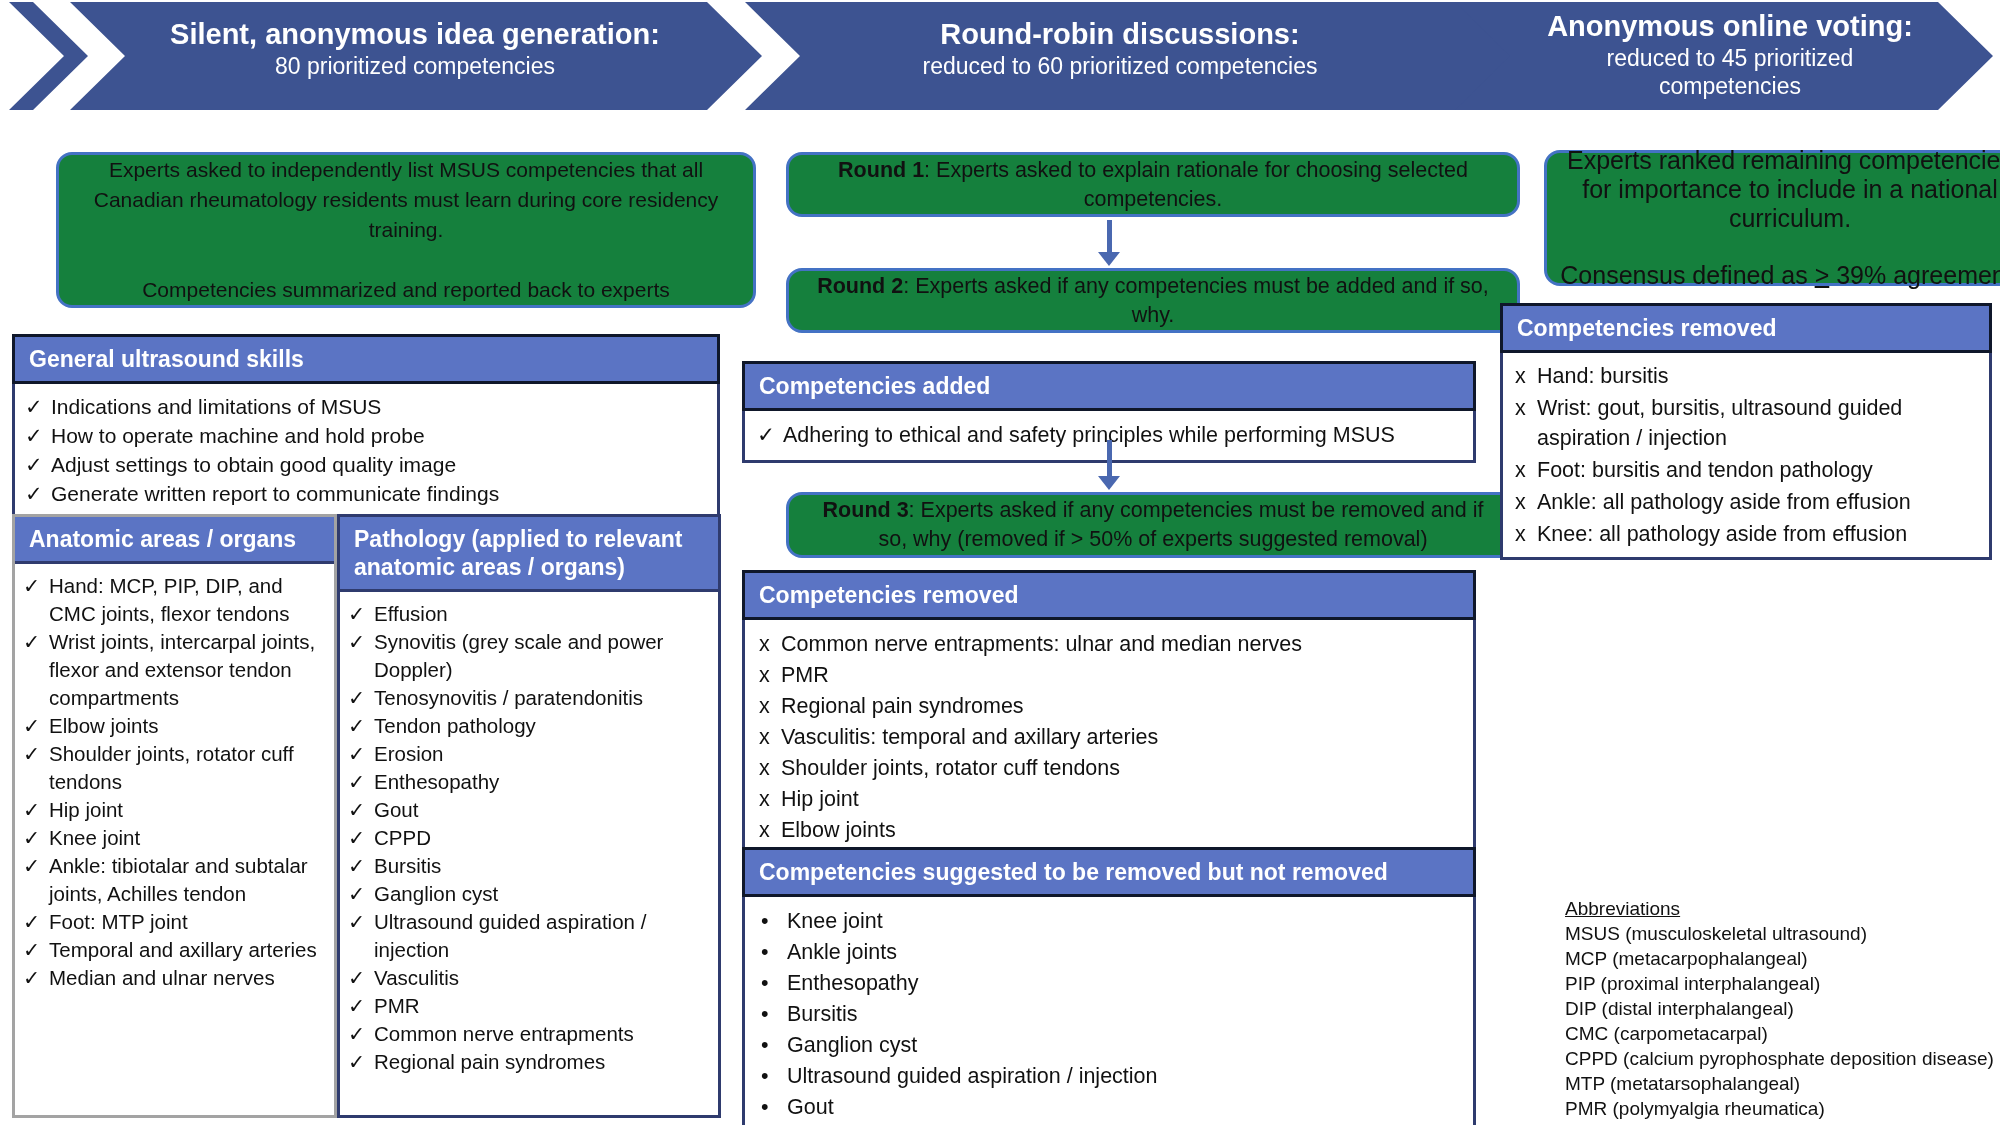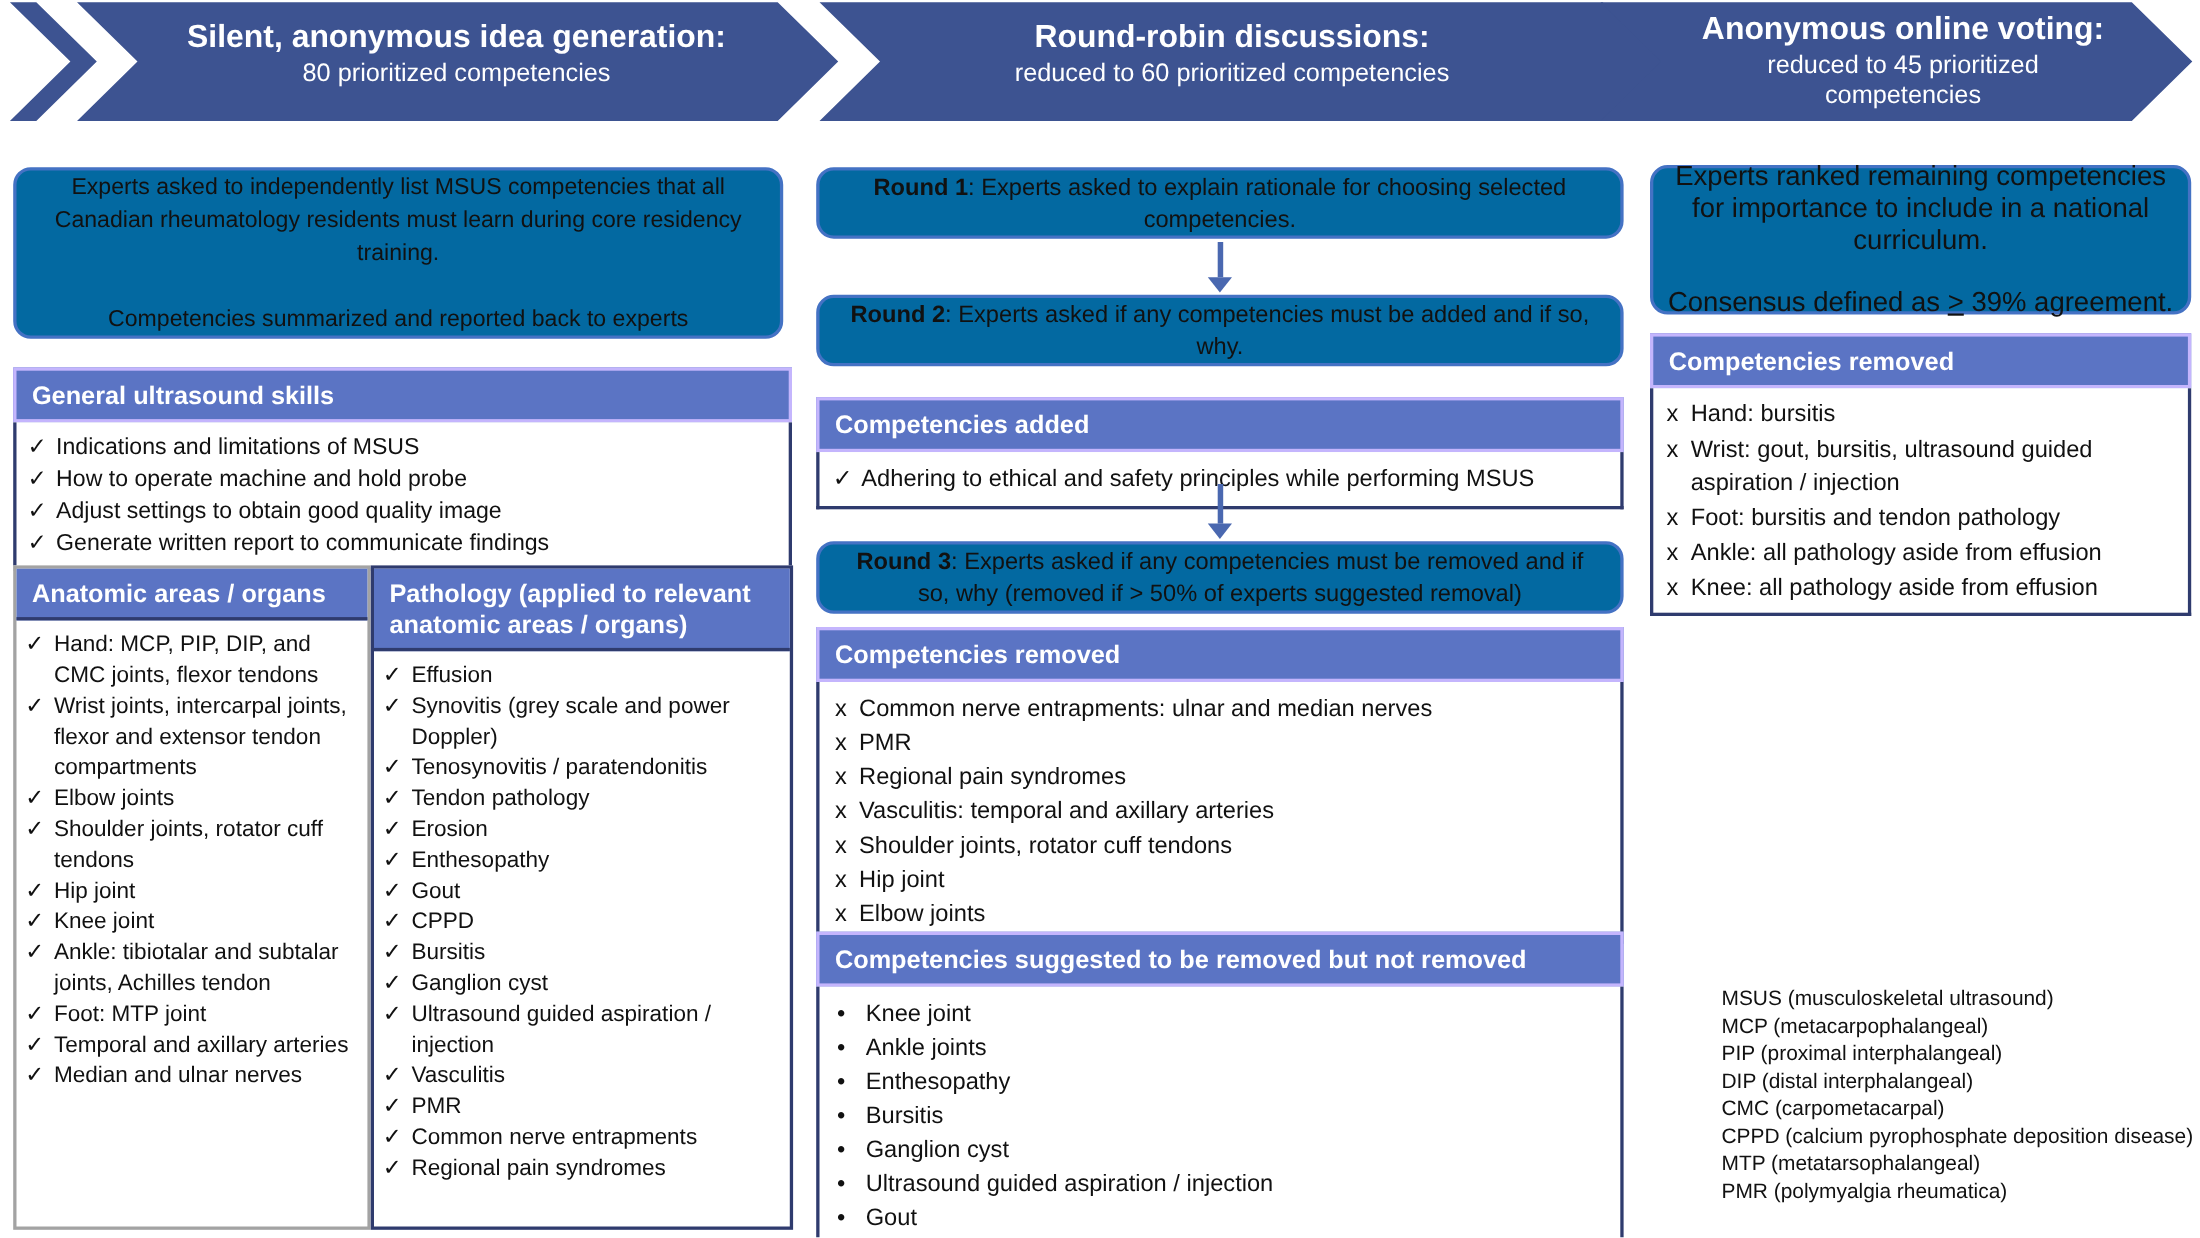--- a/index.html
+++ b/index.html
@@ -9,26 +9,26 @@
 
   
   .banners-svg { position: absolute; left: 0; top: 0; }
   .banner-text { position: absolute; text-align: center; color: #ffffff; }
   .banner-title { font-weight: bold; font-size: 29px; line-height: 36px; }
   .banner-sub { font-size: 23px; line-height: 28px; }
 
   
   .rounded-box {
     position: absolute; border: 3px solid #4472C4; border-radius: 16px;
-    background: #0369a1; display: flex; flex-direction: column; justify-content: center;
-    text-align: center; font-size: 21px; line-height: 30px;
+    background: #15803d; display: flex; flex-direction: column; justify-content: center;
+    text-align: center; font-size: 21px; line-height: 30px; margin-left: 44px;
   }
   .section { position: absolute; background: #ffffff; }
   .bar {
-    background: #5B74C4; border: 3px solid #c4b5fd; color: #ffffff;
+    background: #5B74C4; border: 3px solid #0f172a; color: #ffffff;
     font-weight: bold; font-size: 23px; line-height: 28px; padding: 8px 14px;
   }
   .listbox { border: 3px solid #2F3B6E; border-top: none; background: #ffffff; }
   .row { display: flex; align-items: flex-start; }
   .mk { flex: 0 0 auto; }
   .mk-check { width: 26px; }
   .mk-cross { width: 24px; padding-left: 2px; }
   .mk-bullet { width: 30px; padding-left: 4px; }
   .txt { flex: 1 1 auto; }
 
@@ -343,20 +343,21 @@
           <span class="txt">Ankle: all pathology aside from effusion</span>
         </div>
         <div class="row">
           <span class="mk mk-cross">x</span>
           <span class="txt">Knee: all pathology aside from effusion</span>
         </div>
       </div>
   </div>
 
   <div class="abbr" style="left:1565px; top:896px; width:432px;">
+    <div class="abbr-title">Abbreviations</div>
     <div>
         <div class="row">
           <span class="txt">MSUS (musculoskeletal ultrasound)</span>
         </div>
         <div class="row">
           <span class="txt">MCP (metacarpophalangeal)</span>
         </div>
         <div class="row">
           <span class="txt">PIP (proximal interphalangeal)</span>
         </div>

